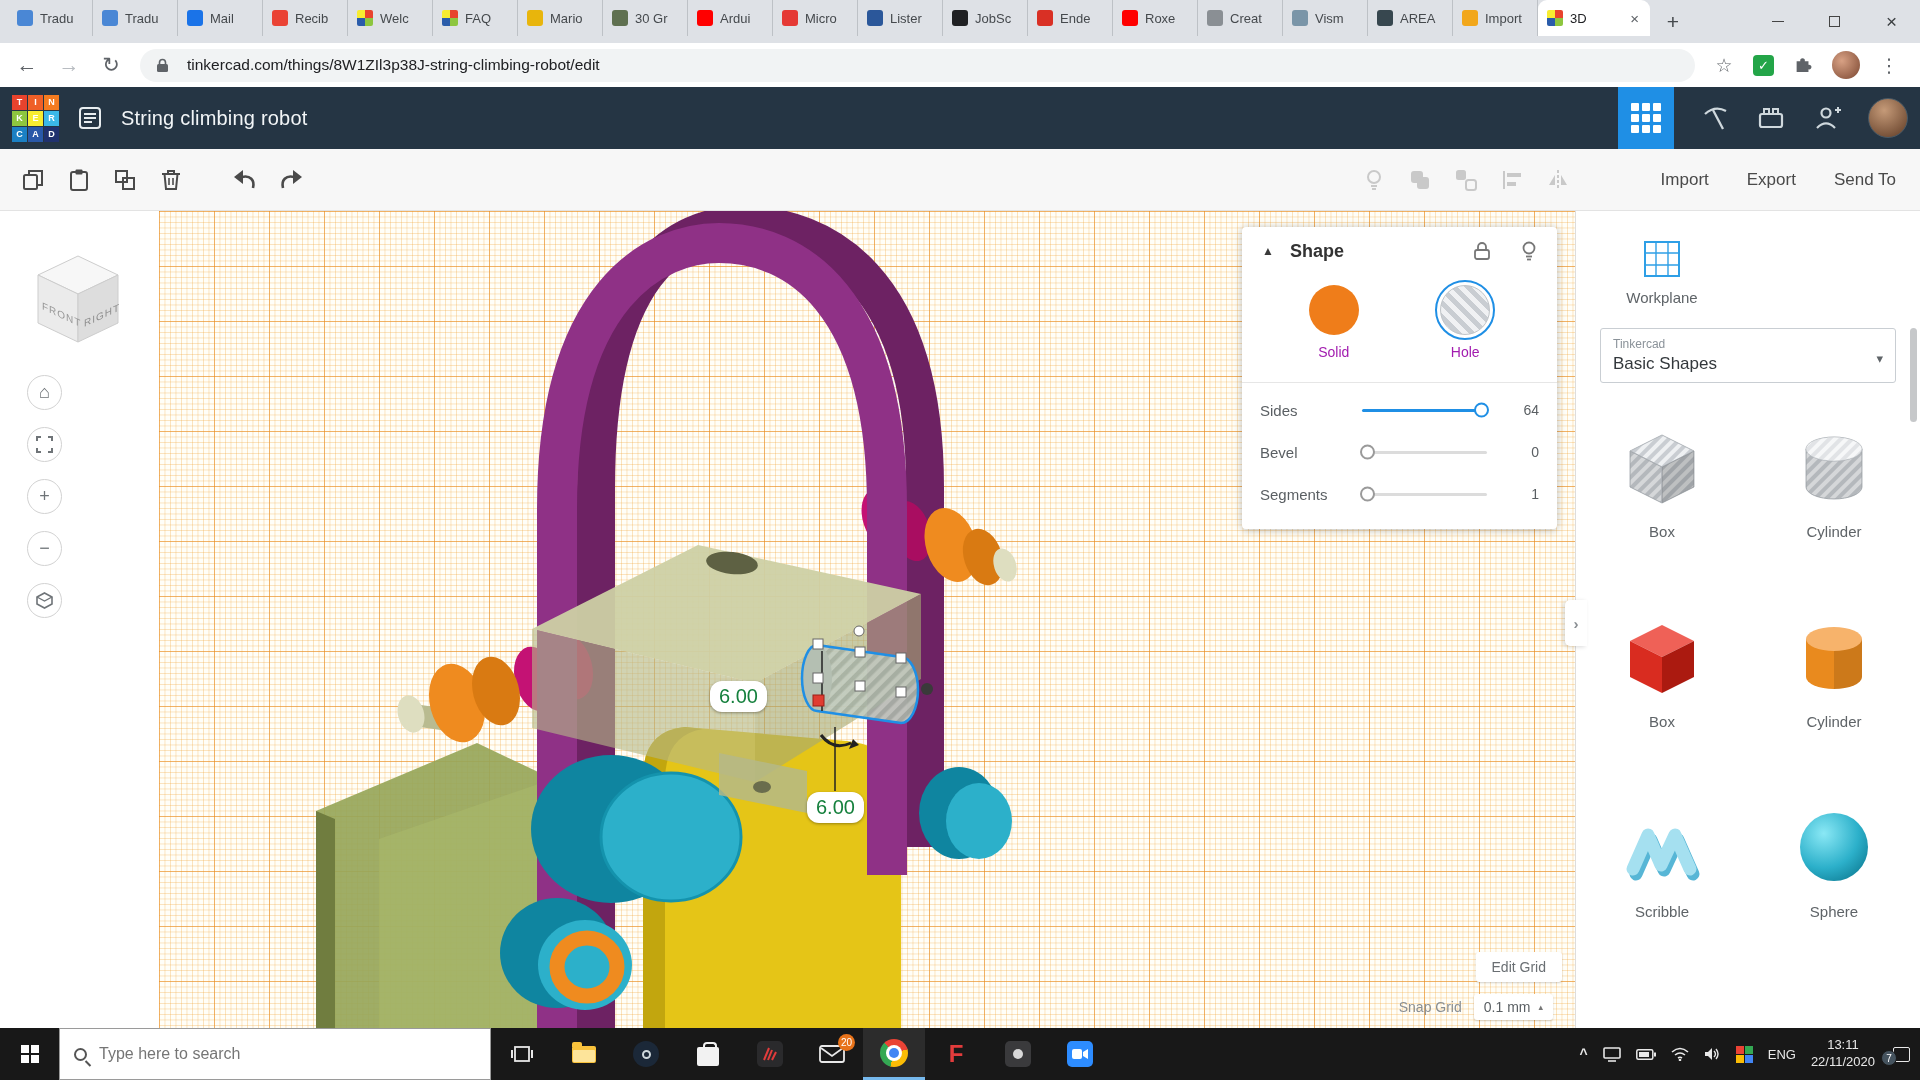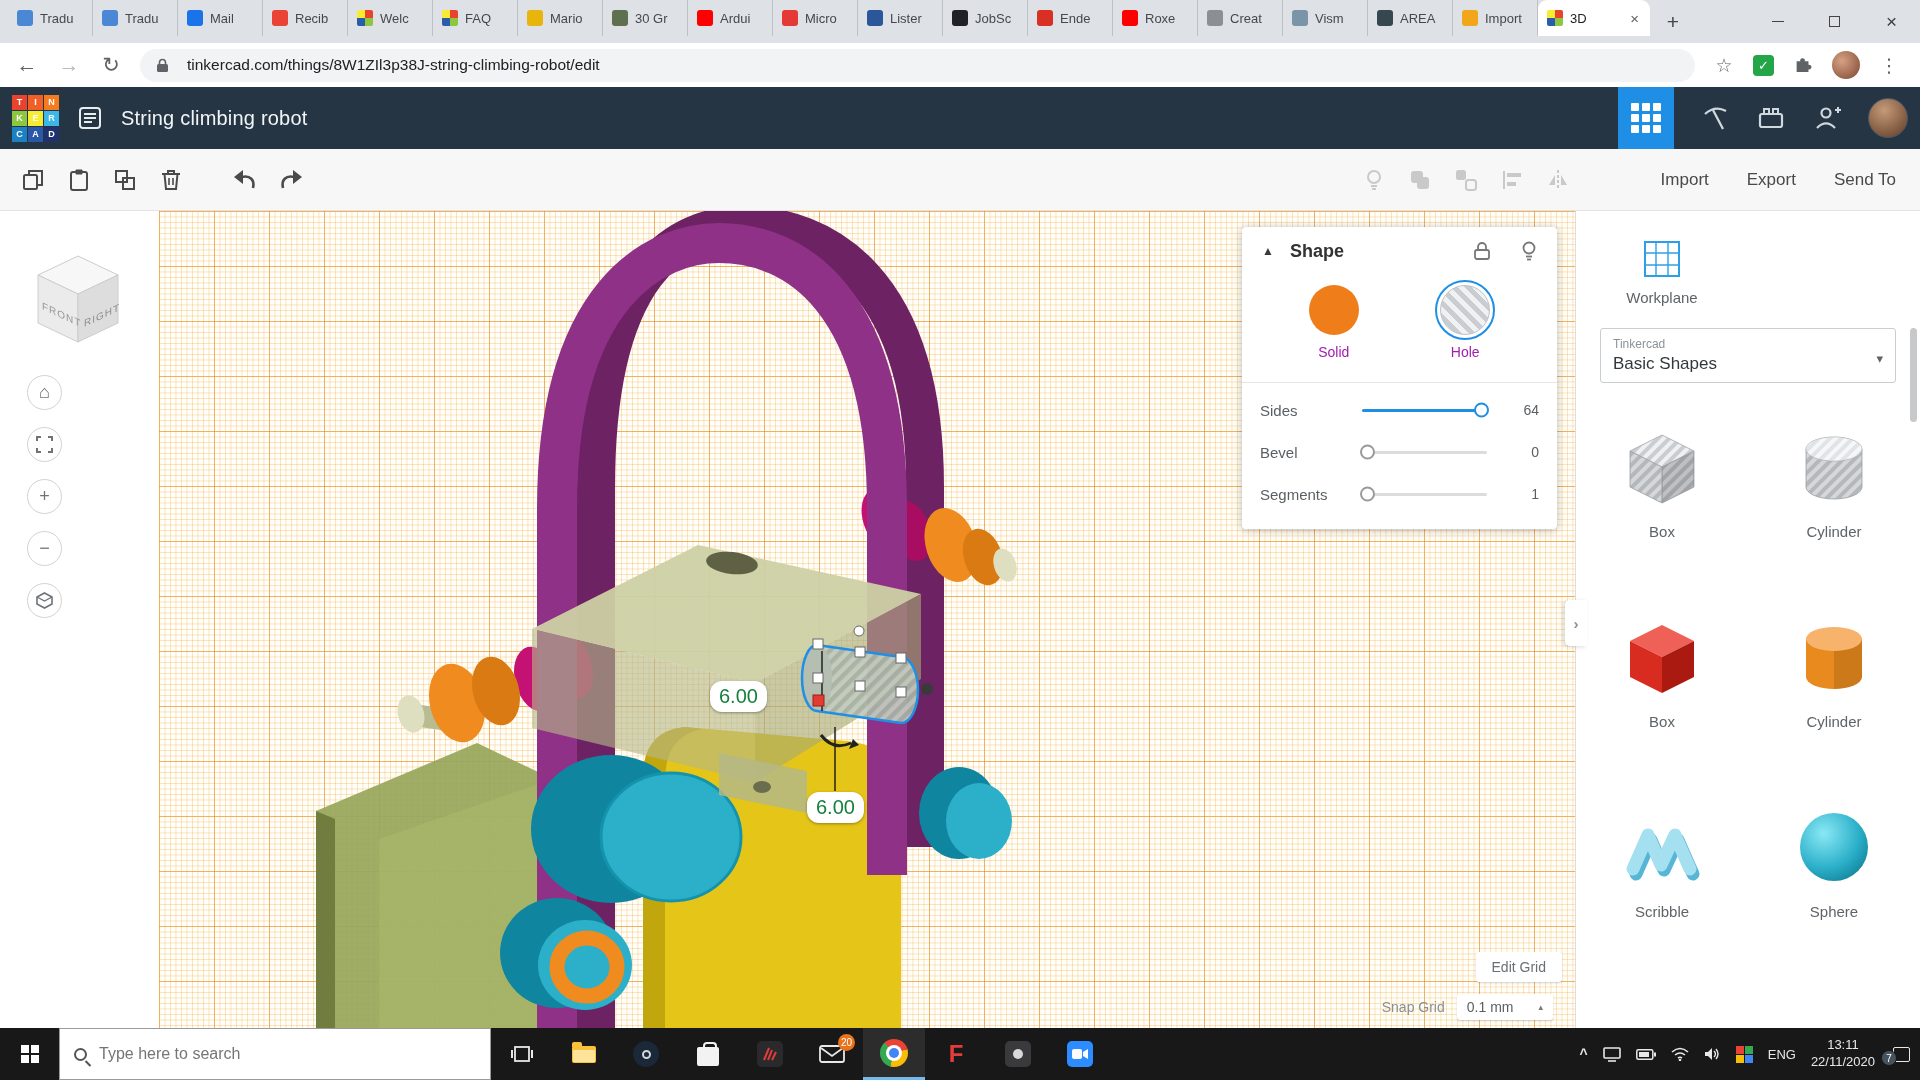--- a/index.html
+++ b/index.html
@@ -72,21 +72,21 @@
       linear-gradient(rgba(242,166,60,.32) 1px,transparent 1px),
       linear-gradient(90deg,rgba(242,166,60,.32) 1px,transparent 1px);
     background-size:55px 55px,55px 55px,5.5px 5.5px,5.5px 5.5px}
   .model{position:absolute;inset:0;width:100%;height:100%}
   .dim{position:absolute;background:#fff;border-radius:12px;padding:4px 9px;font-size:20px;color:#15803d;box-shadow:0 1px 3px rgba(0,0,0,.35)}
   .dim1{left:551px;top:470px}
   .dim2{left:648px;top:581px}
 
   .editgrid{position:absolute;right:13px;top:741px;background:#fff;border:none;border-radius:3px;padding:7px 16px;font-size:14px;color:#6a6f73;box-shadow:0 1px 2px rgba(0,0,0,.18)}
   .snaprow{position:absolute;right:22px;top:783px;display:flex;align-items:center;gap:12px;font-size:14px;color:#8a8f93}
-  .snapdd{background:#fff;border-radius:3px;padding:5px 10px;display:flex;align-items:center;gap:25px;color:#5a5f63;box-shadow:0 1px 2px rgba(0,0,0,.18)}
+  .snapdd{background:#fff;border-radius:3px;padding:5px 10px;display:flex;align-items:center;gap:8px;color:#5a5f63;box-shadow:0 1px 2px rgba(0,0,0,.18)}
   .snapdd .caret{font-size:9px;color:#777}
 
   
   .shape-panel{position:absolute;left:1083px;top:16px;width:315px;background:#fff;border-radius:4px;box-shadow:0 1px 8px rgba(0,0,0,.28);padding-bottom:14px}
   .sp-head{height:48px;display:flex;align-items:center;padding:0 20px;gap:16px}
   .sp-collapse{font-size:12px;color:#3a3a3a}
   .sp-title{font-size:18px;font-weight:bold;color:#333;flex:1}
   .sp-lock svg,.sp-bulb svg{display:block}
   .sp-lock{margin-right:14px}
   .sp-materials{display:flex;justify-content:space-around;padding:10px 26px 12px}

